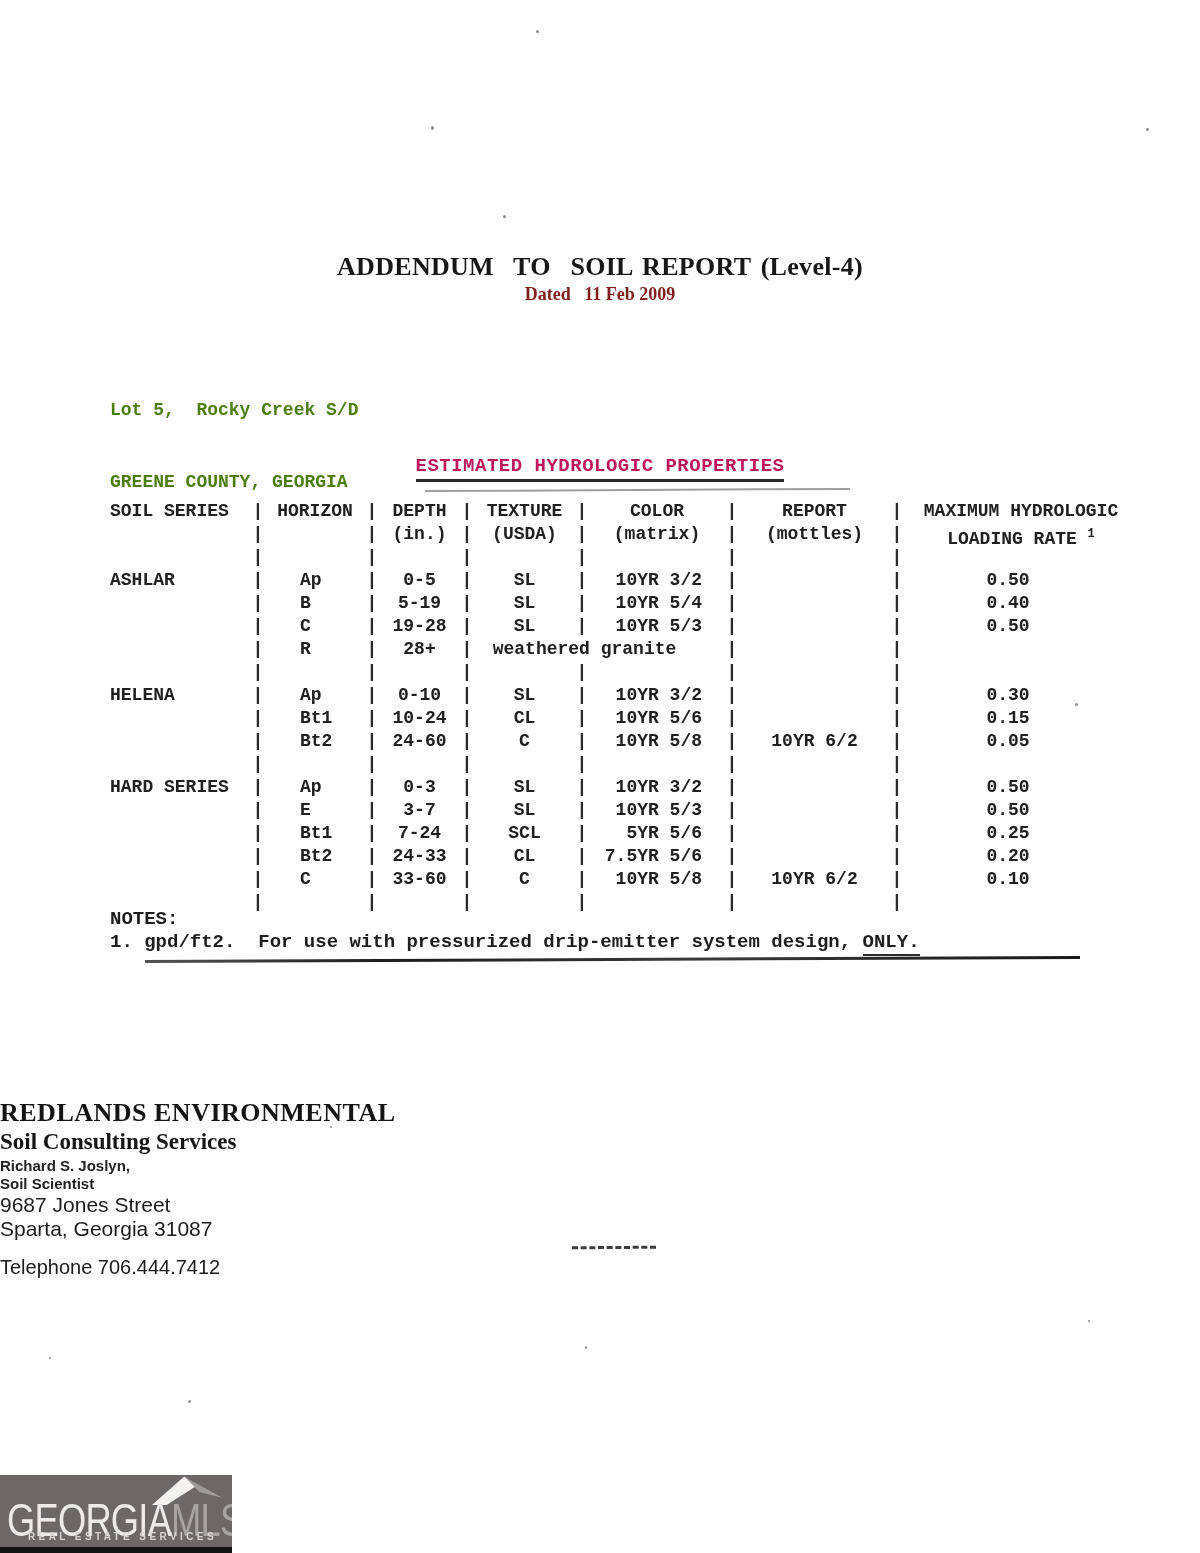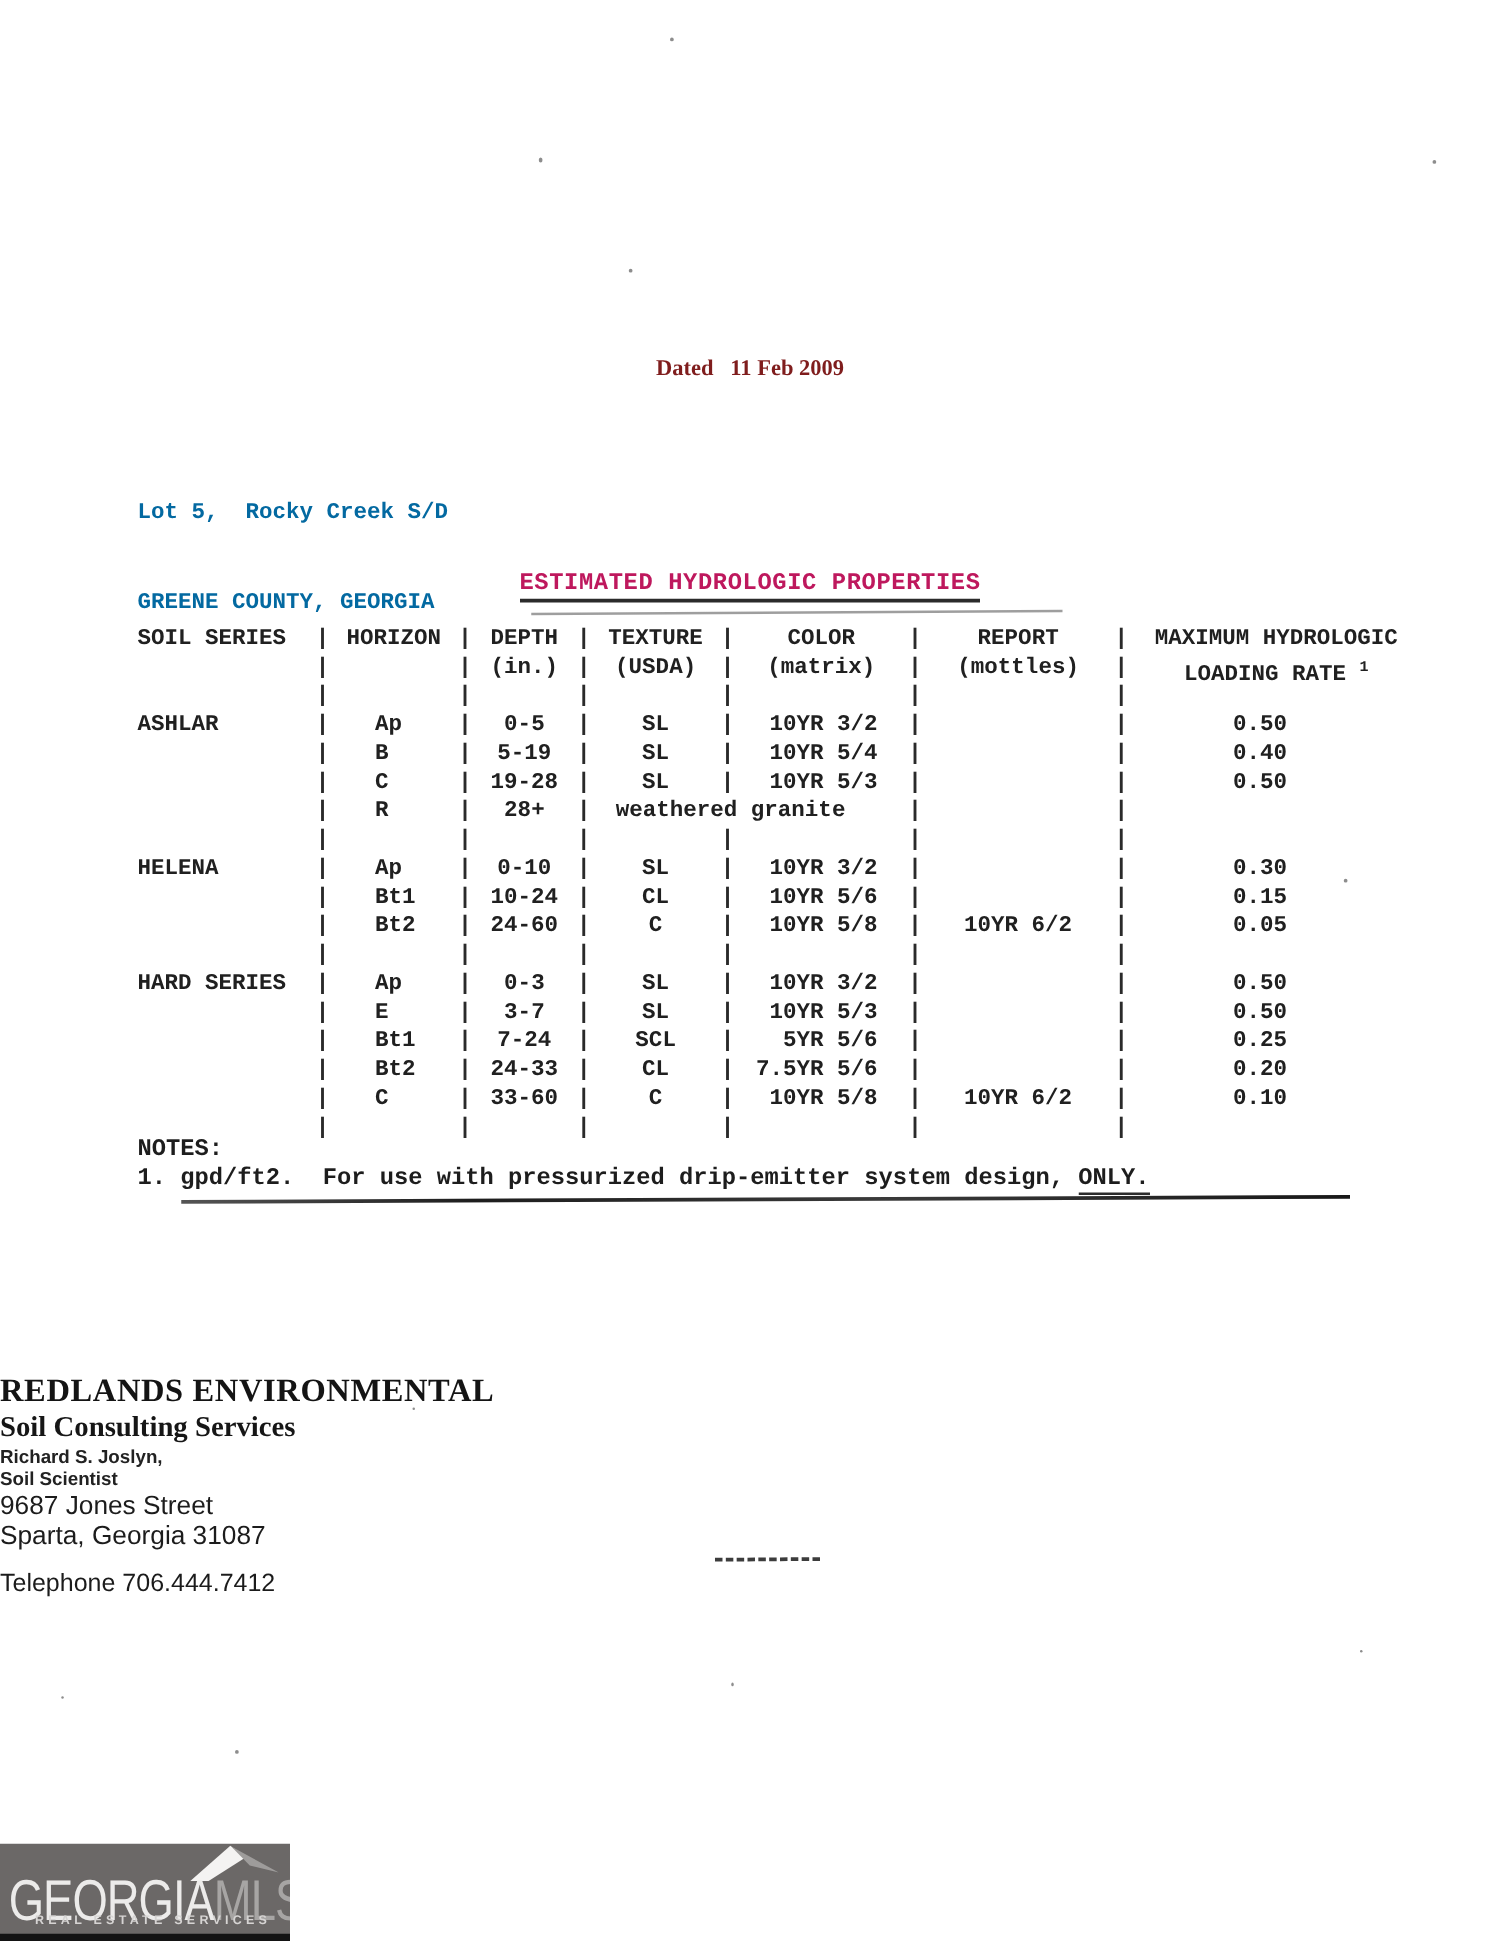--- a/index.html
+++ b/index.html
@@ -28,21 +28,21 @@
     font-family: "Liberation Serif", serif;
     font-weight: bold; font-size: 18px; color: #7f1d1d;
     white-space: pre;
   }
 
   
   .site-block {
     position: absolute; top: 350px; left: 110px;
     font-family: "Liberation Mono", "DejaVu Sans Mono", monospace;
     font-weight: bold; font-size: 18px; line-height: 24px;
-    color: #0369a1; white-space: pre;
+    color: #4d7c0f; white-space: pre;
   }
 
   
   .section-heading-wrap {
     position: absolute; top: 455px; left: 0; width: 100%;
     text-align: center;
   }
   .section-heading {
     display: inline-block;
     font-family: "Liberation Mono", "DejaVu Sans Mono", monospace;
@@ -160,20 +160,21 @@
   .sp7  { left: 585px;  top: 1346px; width: 2px; height: 3px; }
   .sp8  { left: 49px;   top: 1357px; width: 2px; height: 2px; }
   .sp9  { left: 188px;  top: 1400px; width: 3px; height: 3px; }
   .sp10 { left: 1088px; top: 1320px; width: 2px; height: 2px; }
 </style>
 </head>
 <body>
 
 <div class="page">
 
+  <div class="doc-title">ADDENDUM  TO  SOIL REPORT (Level-4)</div>
   <div class="doc-date">Dated   11 Feb 2009</div>
 
   <div class="site-block">
     <div>Lot 5,  Rocky Creek S/D</div>
     <div>GREENE COUNTY, GEORGIA</div>
   </div>
 
   <div class="section-heading-wrap">
     <span class="section-heading">ESTIMATED HYDROLOGIC PROPERTIES</span>
   </div>

